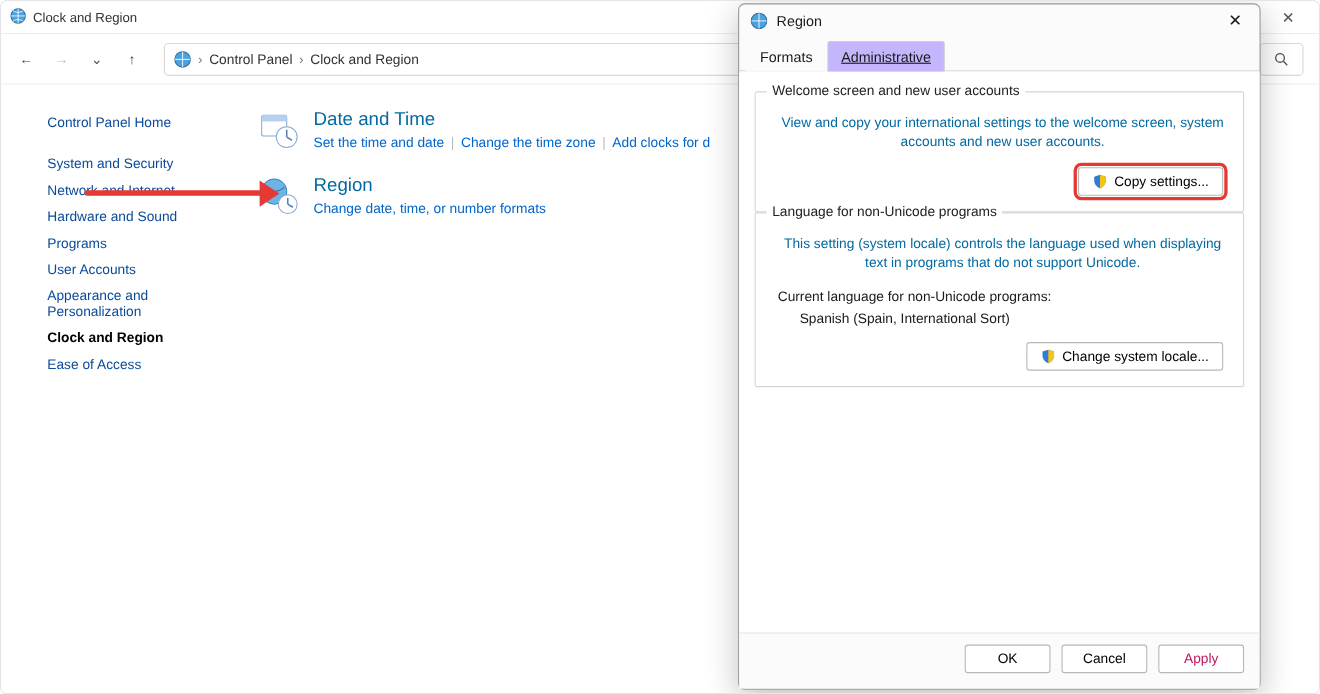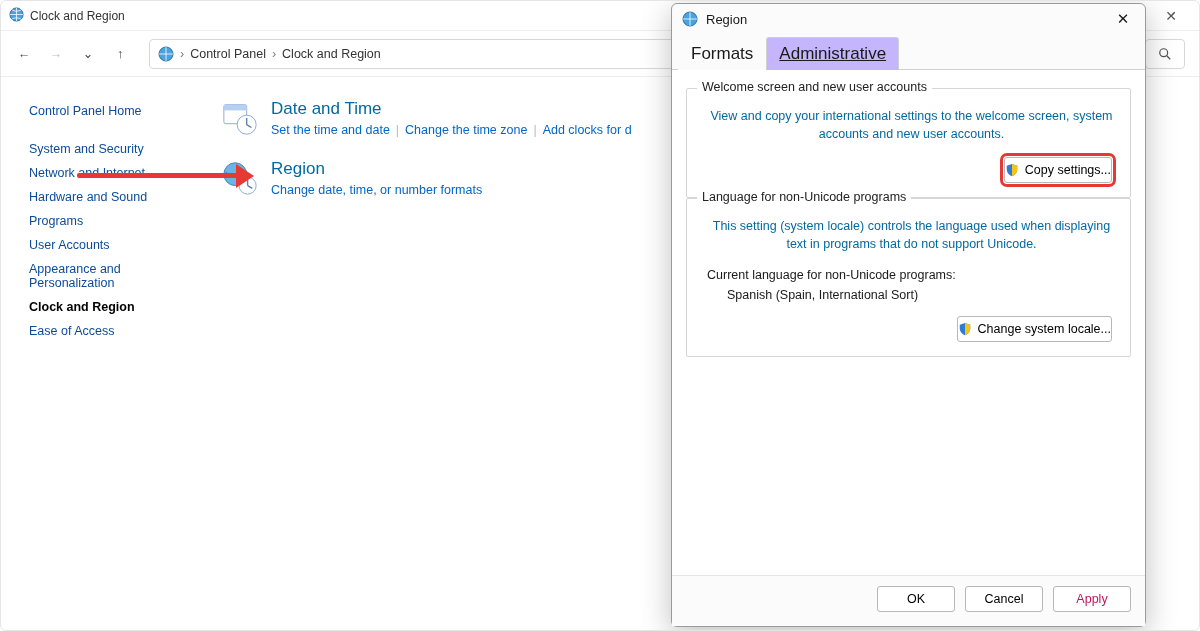--- a/index.html
+++ b/index.html
@@ -55,21 +55,21 @@
   .search-box {
     width: 40px;
     height: 30px;
     border: 1px solid #d8d8d8;
     border-radius: 4px;
     display: flex;
     align-items: center;
     justify-content: center;
     color: #666;
   }
-  .content { display: flex; height: calc(631px - 30px - 46px); }
+  .content { display: flex; height: calc(631px - 30px - 46px); padding-left: 14px; }
   .sidebar {
     width: 200px;
     padding: 22px 0 0 28px;
   }
   .side-link {
     display: block;
     padding: 5px 0;
     color: #0b4b99;
     cursor: pointer;
     font-size: 12.5px;
@@ -129,21 +129,21 @@
     display: flex; align-items: center;
     padding: 6px 10px 4px 10px;
     gap: 8px;
     font-size: 13px;
   }
   .dlg-close { cursor: pointer; font-size: 15px; width: 24px; text-align: center; }
   .dlg-tabs {
     display: flex;
     border-bottom: 1px solid #d0d0d0;
     padding: 0 6px;
-    font-size: 17px;
+    font-size: 13px;
     margin-top: 4px;
     align-items: center;
   }
   .dlg-tab {
     padding: 6px 12px;
     cursor: pointer;
     border: 1px solid transparent;
     border-bottom: none;
     position: relative;
     top: 1px;
@@ -173,21 +173,21 @@
     background: #fff;
     padding: 0 5px;
     font-size: 12.5px;
     color: #222;
   }
   .group-text { color: #0369a1; line-height: 1.45; margin: 6px 0 14px 6px; text-align: center; }
   .btn-row { display: flex; justify-content: flex-end; padding-right: 4px; margin-top: 14px;}
   .win-button {
     display: inline-flex; align-items: center; justify-content: center;
     gap: 6px;
-    padding: 5px 0;
+    padding: 5px 12px;
     background: #fff;
     border: 1px solid #b8b8b8;
     border-radius: 3px;
     font-size: 12.5px;
     cursor: pointer;
   }
   .win-button.highlight { outline: 3px solid #e53935; outline-offset: 1px; }
   .shield {
     width: 14px; height: 14px;
   }

